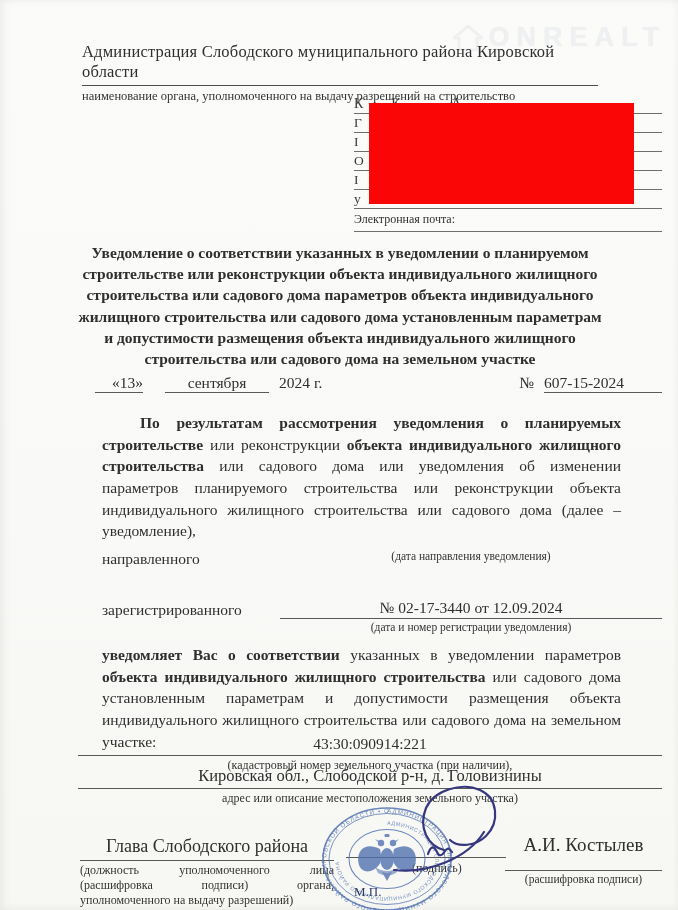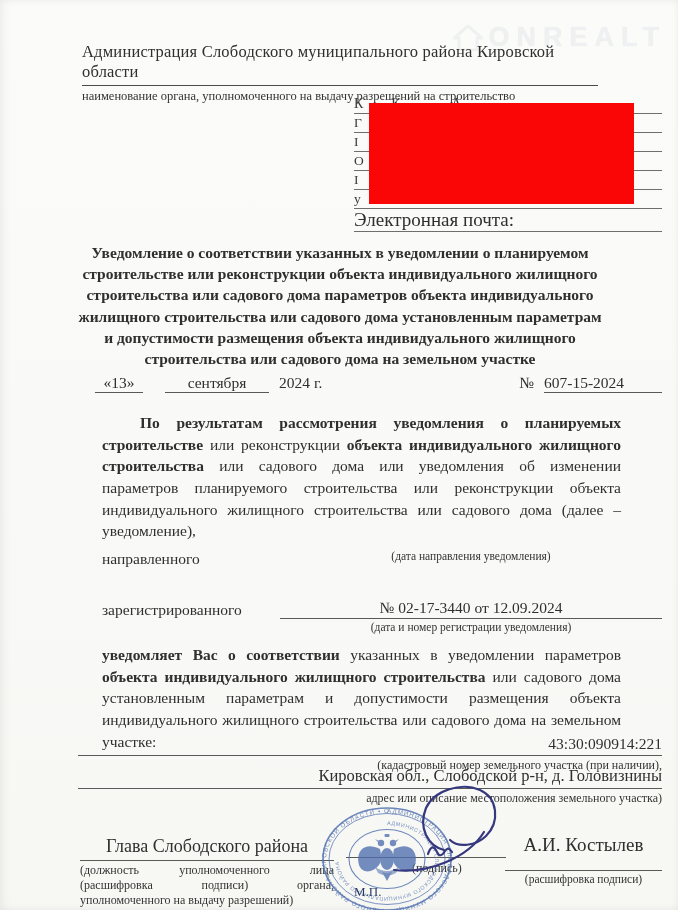--- a/index.html
+++ b/index.html
@@ -34,49 +34,49 @@
   .contact .row{
     height:18px;line-height:17px;border-bottom:1px solid #6e6e6e;
     white-space:pre;overflow:hidden;color:#3a3a3a;
   }
   .contact .row.name{font-size:14px;letter-spacing:1px;}
   .redact{
     position:absolute;left:15px;top:8px;width:265px;height:101px;
     background:#fb0606;z-index:3;
   }
   .contact .email{
-    height:22px;line-height:21px;font-size:19px;
+    height:22px;line-height:21px;font-size:12px;
     border-bottom:1px solid #6e6e6e;color:#2f2f2f;
   }
   .title{
     position:absolute;top:242px;left:76px;width:528px;
     text-align:center;font-weight:bold;font-size:15.5px;line-height:1.37;
   }
   .daterow{
     position:absolute;top:374px;left:95px;width:567px;
     display:flex;align-items:baseline;font-size:15.5px;
   }
   .u{border-bottom:1px solid #595959;}
-  .daterow .day{width:48px;text-align:center;}
+  .daterow .day{width:48px;text-align:right;}
   .daterow .month{width:104px;text-align:center;margin-left:22px;}
   .daterow .year{margin-left:10px;}
   .daterow .numwrap{margin-left:auto;display:flex;align-items:baseline;gap:10px;}
   .daterow .num{width:118px;text-align:left;}
   .para{
     position:absolute;left:102px;width:519px;
     font-size:15.5px;line-height:1.4;text-align:justify;
   }
   .para.first{top:412px;text-indent:38px;}
   .para.second{top:644px;}
   .fieldrow{position:absolute;left:102px;width:560px;display:flex;font-size:15.5px;}
   .fieldrow .lbl{width:178px;flex:none;padding-top:2px;}
   .fieldrow .fld{flex:1;text-align:center;}
   .fieldrow .val{border-bottom:1px solid #595959;padding-bottom:1px;}
   .fieldrow .cap{font-size:11.5px;margin-top:2px;color:#333;}
-  .centerfield{position:absolute;left:78px;width:584px;text-align:right;}
+  .centerfield{position:absolute;left:78px;width:584px;text-align:center;}
   .centerfield .val{font-size:15.5px;border-bottom:1px solid #595959;padding-bottom:2px;display:block;}
   .centerfield .cap{font-size:12px;margin-top:2px;color:#333;}
   .addr .val{font-size:16.5px;}
   
   .sig-left{position:absolute;top:836px;left:80px;width:254px;}
   .sig-left .pos{font-size:18px;border-bottom:1px solid #595959;padding-bottom:3px;text-align:center;}
   .sig-left .cap{font-size:12px;line-height:1.25;text-align:justify;margin-top:2px;color:#333;}
   .sig-mid-line{position:absolute;top:857px;left:346px;width:160px;border-top:1px solid #595959;}
   .sig-mid-cap{position:absolute;top:861px;left:412px;font-size:12px;color:#333;}
   .sig-right{position:absolute;top:834px;left:505px;width:157px;text-align:center;}

